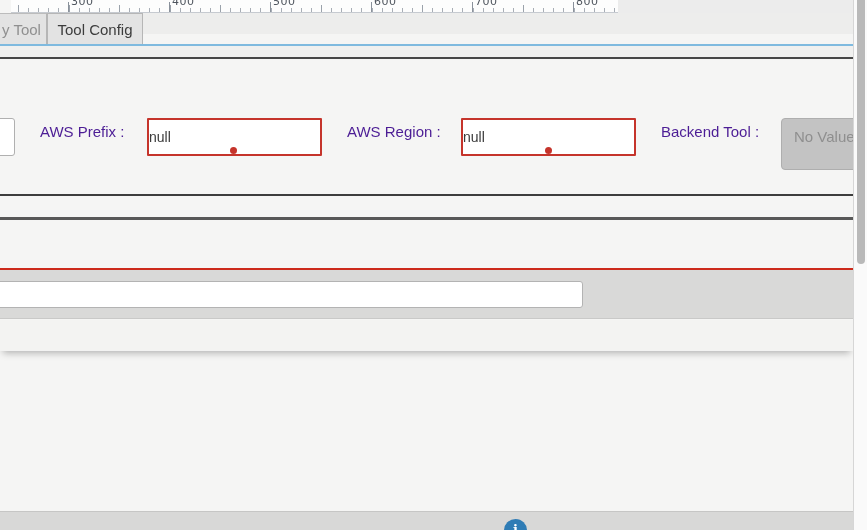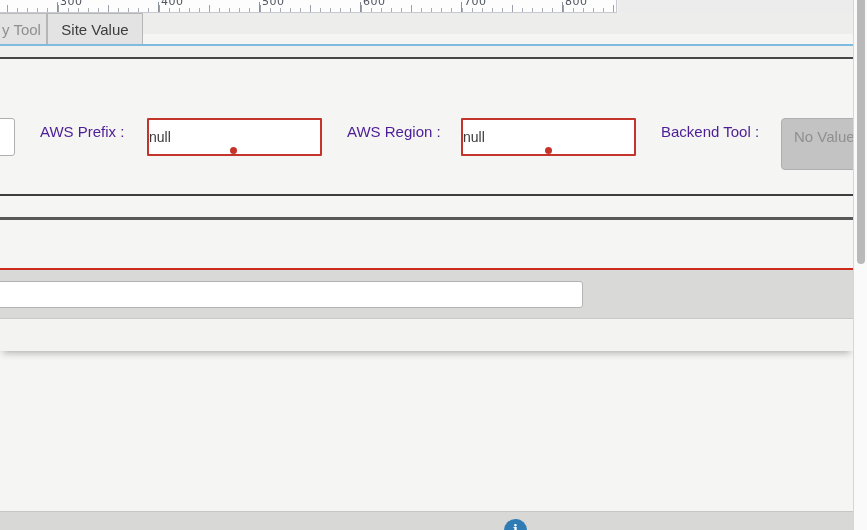--- a/index.html
+++ b/index.html
@@ -6,21 +6,21 @@
   * { box-sizing:border-box; }
 
   #screen {
     position:relative; width:867px; height:530px; overflow:hidden;
     background:#f5f5f4;
     font-family:"Liberation Sans", sans-serif;
   }
 
   
   .ruler {
-    position:absolute; left:0; top:0; width:617px; height:13px;
+    position:absolute; left:11px; top:0; width:617px; height:13px;
     background-color:#fdfdfd;
     border-bottom:1px solid #c6cad0;
     border-right:1px solid #c6cad0;
     background-image:
       repeating-linear-gradient(90deg, #8a919b 0 1px, transparent 1px 101px),
       repeating-linear-gradient(90deg, #9ba2ab 0 1px, transparent 1px 50.5px),
       repeating-linear-gradient(90deg, #a8aeb6 0 1px, transparent 1px 10.1px);
     background-size:560px 10px, 612px 7px, 612px 4px;
     background-position:57px 100%, 6.5px 100%, 6.5px 100%;
     background-repeat:no-repeat;
@@ -149,21 +149,21 @@
     <span class="ruler-label">400</span>
     <span class="ruler-label">500</span>
     <span class="ruler-label">600</span>
     <span class="ruler-label">700</span>
     <span class="ruler-label">800</span>
   </div>
   <div class="top-right-bg"></div>
 
   <div class="tabbar">
     <div class="tab tab-prev">y Tool</div>
-    <div class="tab tab-active">Site Value</div>
+    <div class="tab tab-active">Tool Config</div>
   </div>
   <div class="accent-line"></div>
 
   <div class="strip gap-under-tabs"></div>
   <div class="strip rule-dark-a"></div>
   <div class="strip rule-dark-b"></div>
   <div class="strip rule-dark-c"></div>
   <div class="strip rule-red"></div>
   <div class="strip gray-strip"></div>
   <div class="strip toolbar-shadowed"></div>

